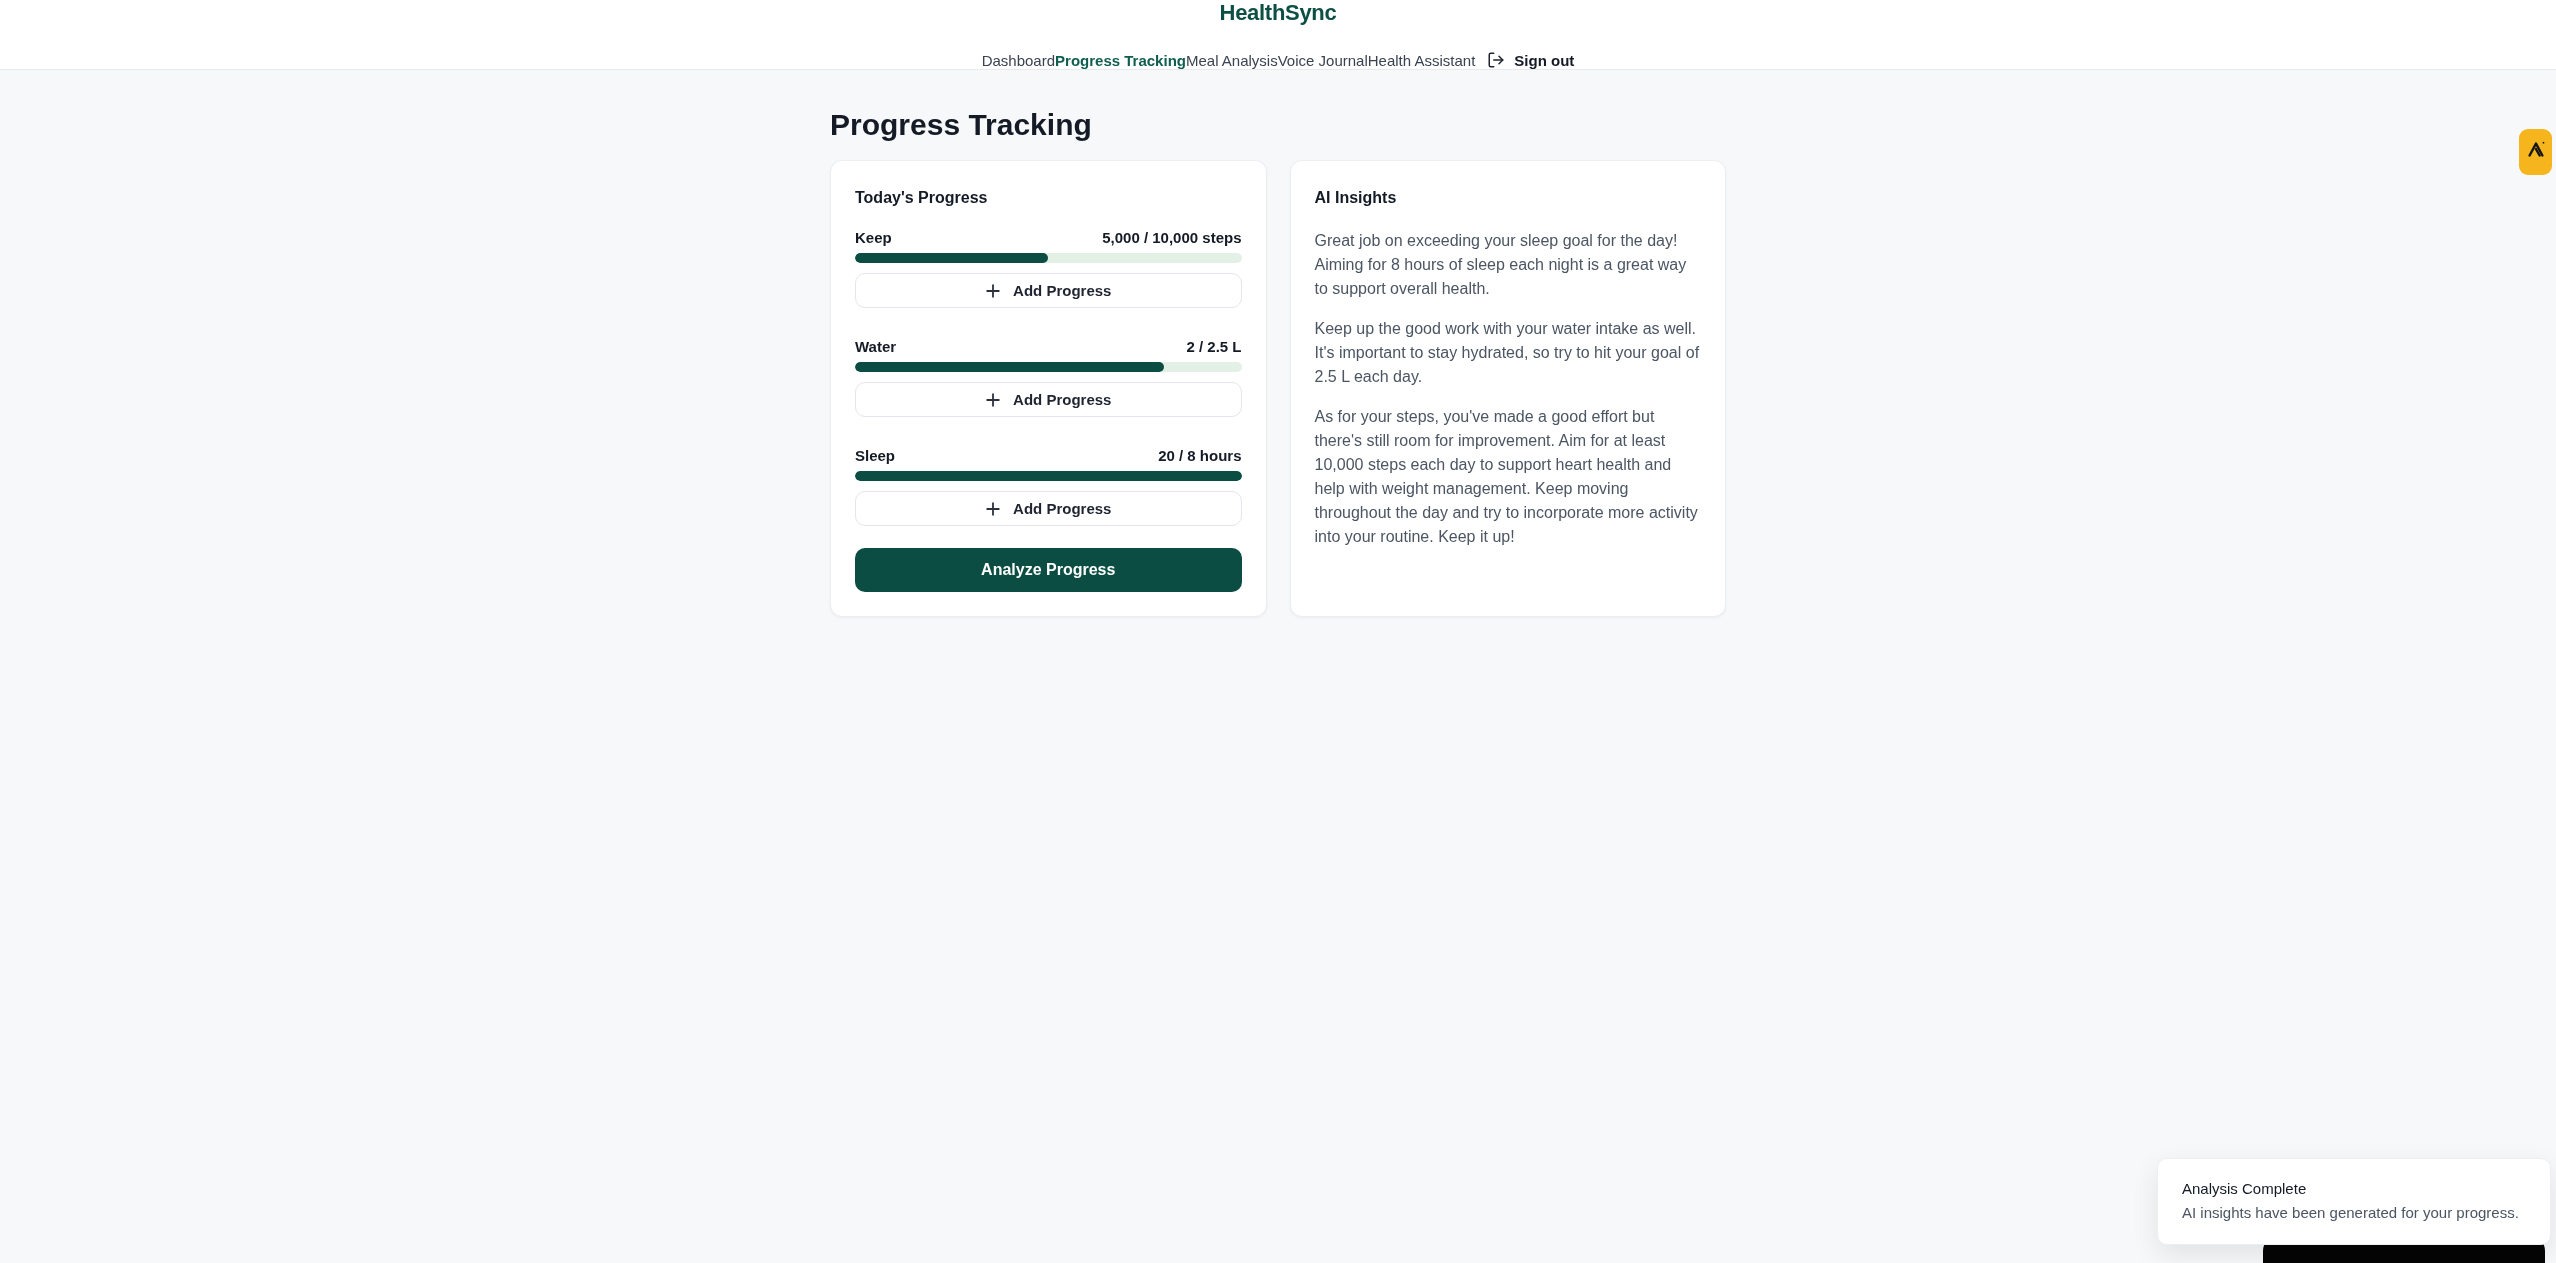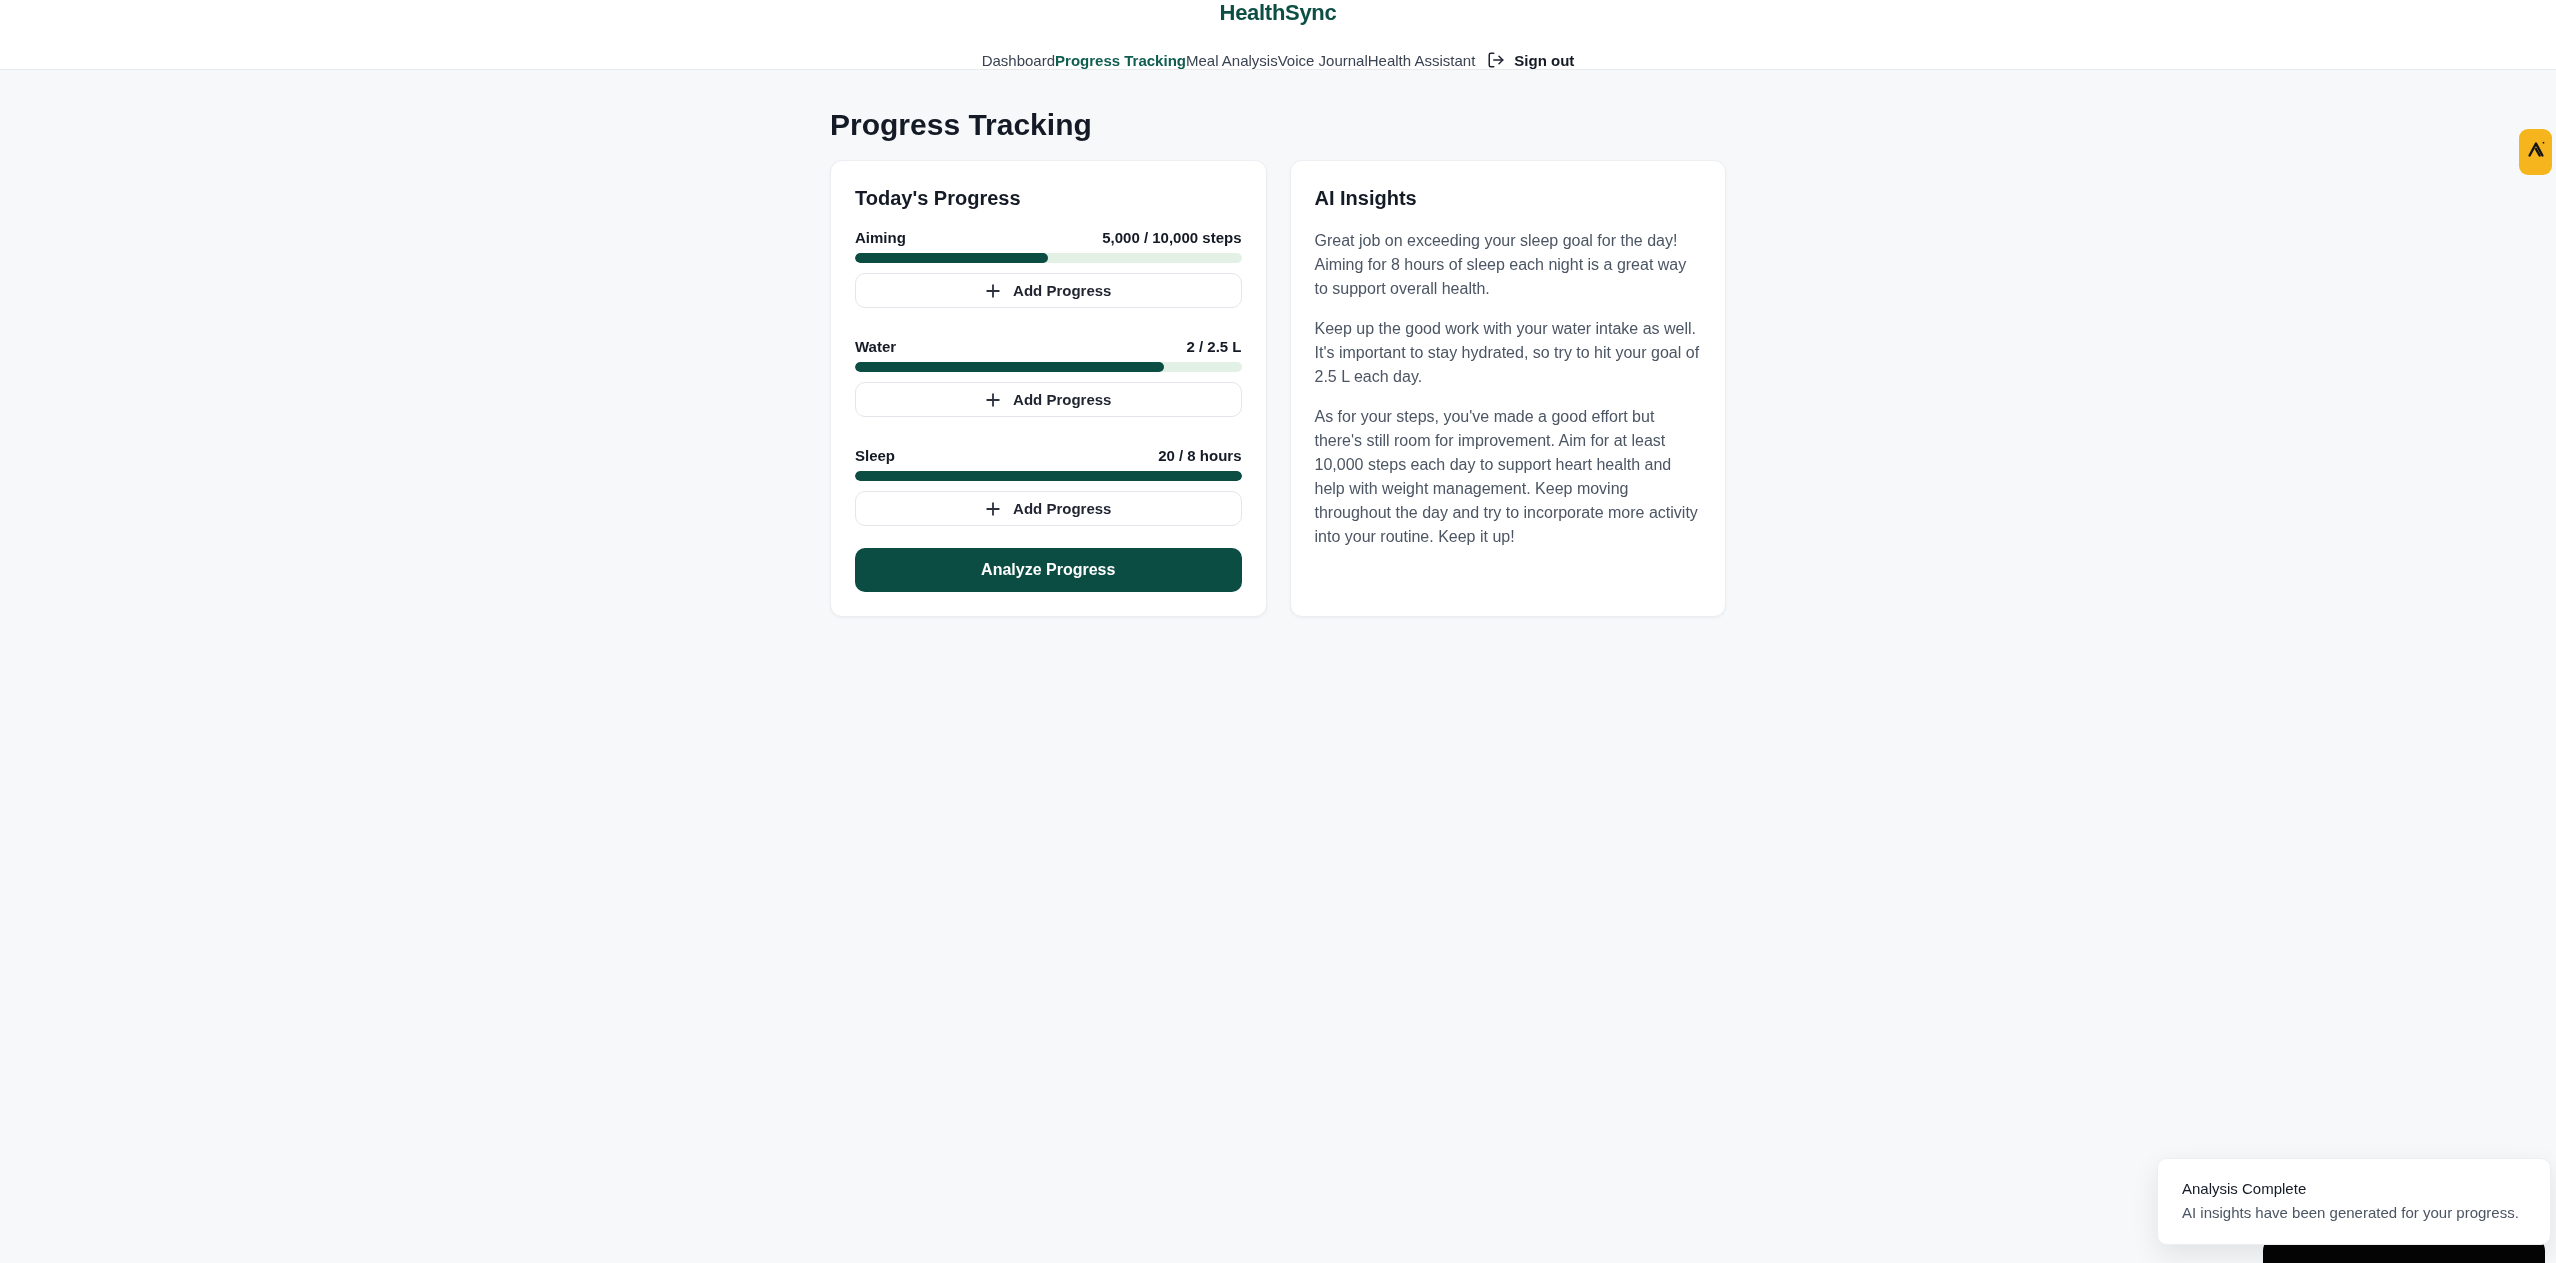--- a/index.html
+++ b/index.html
@@ -35,21 +35,21 @@
 
   
   .main { width: 896px; margin: 0 auto; }
   .page-title { margin-top: 36px; font-size: 30px; line-height: 38px; font-weight: 700; color: #151b26; }
   .cards { display: flex; gap: 23px; margin-top: 16px; align-items: stretch; }
   .card {
     flex: 1; background: #ffffff; border: 1px solid #eceef2;
     border-radius: 12px; padding: 24px;
     box-shadow: 0 1px 3px rgba(16,24,40,0.05);
   }
-  .card h2 { font-size: 20px; line-height: 26px; font-weight: 700; color: #151b26; margin-bottom: 18px; }
+  .card h2 { font-size: 16px; line-height: 26px; font-weight: 700; color: #151b26; margin-bottom: 18px; }
 
   
   .metric { margin-bottom: 30px; }
   .metric:last-of-type { margin-bottom: 0; }
   .metric-head {
     display: flex; justify-content: space-between; align-items: baseline;
     font-size: 15px; font-weight: 600; color: #151b26; margin-bottom: 7px;
   }
   .track {
     height: 10px; border-radius: 999px; background: #e3f0e6; overflow: hidden;
@@ -121,21 +121,21 @@
 <main class="main">
   <h1 class="page-title">Progress Tracking</h1>
 
   <div class="cards">
 
     <section class="card">
       <h2>Today's Progress</h2>
 
       <div class="metric">
         <div class="metric-head">
-          <span>Aiming</span>
+          <span>Keep</span>
           <span>5,000 / 10,000 steps</span>
         </div>
         <div class="track">
           <div class="fill" style="width: 50%;"></div>
         </div>
         <button class="add-btn">
           <span>
             <svg width="16" height="16" viewBox="0 0 16 16" fill="none" stroke="#2b313d" stroke-width="1.8" stroke-linecap="round">
               <line x1="8" y1="2.2" x2="8" y2="13.8"></line>
                 <line x1="2.2" y1="8" x2="13.8" y2="8"></line>

